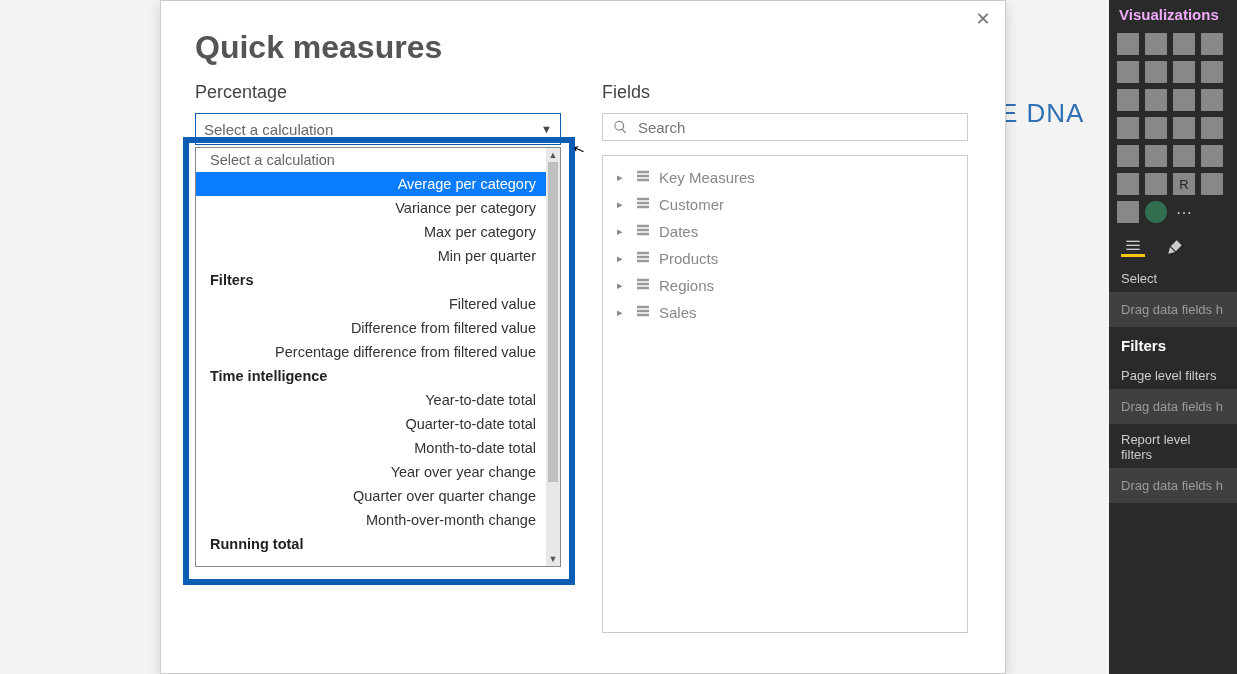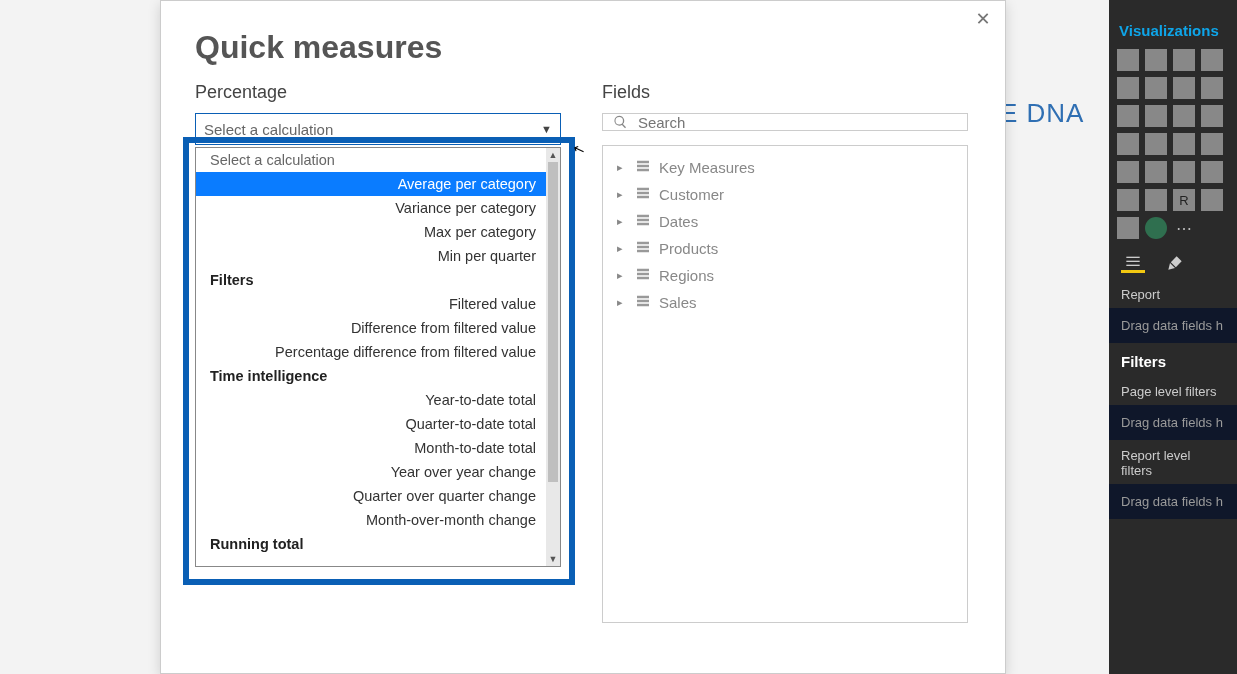--- a/index.html
+++ b/index.html
@@ -3,35 +3,35 @@
 <meta charset="utf-8">
 <style>
   * { box-sizing: border-box; font-family: "Segoe UI", Arial, sans-serif; }
   html,body { margin:0; padding:0; width:1237px; height:674px; background:#f3f3f3; overflow:hidden; }
 
   
   .viz-panel {
     position:absolute; right:0; top:0; width:128px; height:674px;
     background:#2a2a2a; color:#ccc; font-size:13px;
   }
-  .viz-title { color:#0ea5e9; font-size:15px; font-weight:600; padding:6px 10px 10px;margin-top:16px; }
+  .viz-title { color:#f0abfc; font-size:15px; font-weight:600; padding:6px 10px 10px; }
   .viz-icons { display:flex; flex-wrap:wrap; gap:6px; padding:0 8px 8px; }
   .viz-icon {
     width:22px; height:22px; background:#888; display:flex; align-items:center;justify-content:center;
     font-size:13px; color:#222;
   }
   .viz-icon.globe { background:#2f6f4f; border-radius:50%; }
   .viz-icon.ellipsis { background:transparent; color:#bbb; font-size:16px; }
   .viz-tabs { display:flex; gap:18px; padding:6px 12px; }
   .viz-tab { width:24px; height:20px; display:flex; align-items:center; justify-content:center; }
   .viz-tab.active { border-bottom:3px solid #f2c811; }
   .viz-tab svg { fill:#ccc; }
   .section-lbl { padding:8px 12px 6px; color:#ccc; font-size:13px; }
   .field-well {
-    margin:0; background:#0f172a; padding:10px 12px; color:#9a9a9a;
+    margin:0; background:#404040; padding:10px 12px; color:#9a9a9a;
     font-size:13px; white-space:nowrap; overflow:hidden;
   }
   .filters-head { padding:10px 12px 6px; color:#fff; font-weight:600; font-size:15px; }
 
   
   .brand-dna {
     position:absolute; left:1000px; top:98px; font-size:26px; font-weight:400;
     color:#2f6fb3; letter-spacing:1px;
   }
   .brand-dna .e { color:#2f6fb3; }
@@ -83,21 +83,21 @@
   .dd-scroll .thumb{position:absolute;left:2px;top:14px;width:10px;height:320px;background:#bfbfbf;}
   .dd-list { position:absolute; left:0; top:0; right:14px; bottom:0; overflow:hidden; }
   .dd-item { padding:2px 10px 2px 14px; font-size:14.5px; color:#333; line-height:20px; cursor:pointer; }
   .dd-item.placeholder { color:#666; }
   .dd-group { padding:2px 10px 2px 14px; font-size:14.5px; font-weight:700; color:#222; line-height:20px; }
   .dd-item.indent { padding-left:30px;text-align:right; }
   .dd-item.selected { background:#0a7cff; color:#fff; }
 
   
   .search-box {
-    width:366px; height:18px; border:1px solid #ccc; display:flex; align-items:center;
+    width:366px; height:28px; border:1px solid #ccc; display:flex; align-items:center;
     padding:2px 10px; gap:8px; color:#888;
   }
   .search-box svg { width:16px; height:16px; fill:#888; }
   .search-box input {
     border:none; outline:none; font-size:15px; color:#555; width:100%; background:transparent;
   }
   .fields-box {
     margin-top:14px; width:366px; height:478px; border:1px solid #ccc; padding:8px 0;
   }
   .field-row {
@@ -150,21 +150,21 @@
           <rect x="2" y="10" width="20" height="2"></rect>
           <rect x="2" y="16" width="20" height="2"></rect>
         </svg>
     </div>
     <div class="viz-tab">
       <svg viewBox="0 0 24 24" width="20" height="20">
           <path d="M4 20l2-8 6 6-8 2zM14 4l6 6-7 7-6-6 7-7z"></path>
         </svg>
     </div>
   </div>
-  <div class="section-lbl">Report</div>
+  <div class="section-lbl">Select</div>
   <div class="field-well">Drag data fields h</div>
   <div class="filters-head">Filters</div>
   <div class="section-lbl">Page level filters</div>
   <div class="field-well">Drag data fields h</div>
   <div class="section-lbl">Report level filters</div>
   <div class="field-well">Drag data fields h</div>
 </div>
 
 <div class="dialog">
   <div class="dialog-close">

